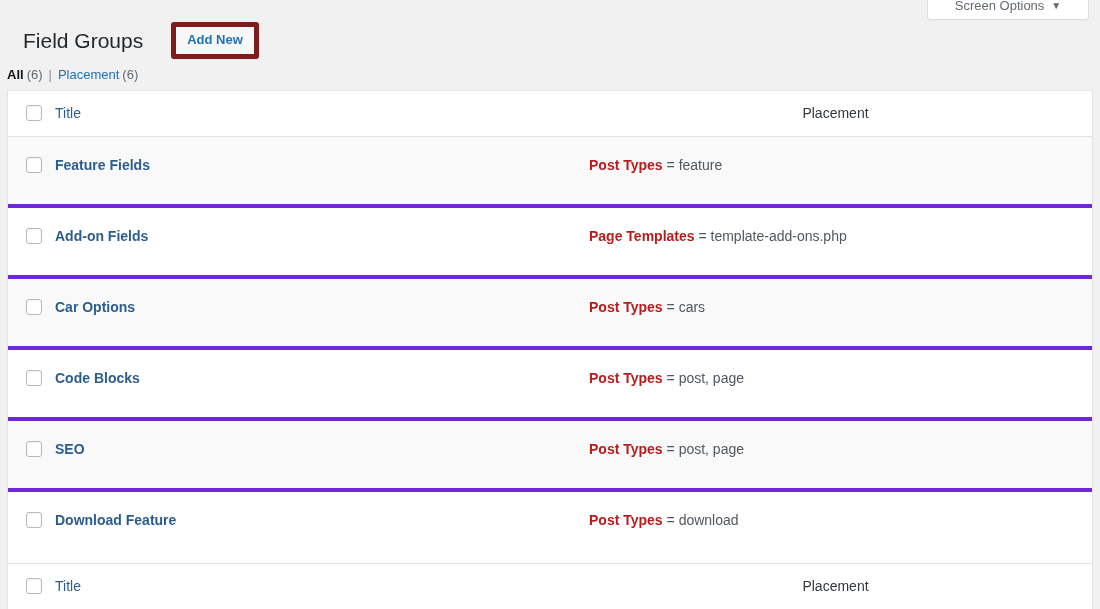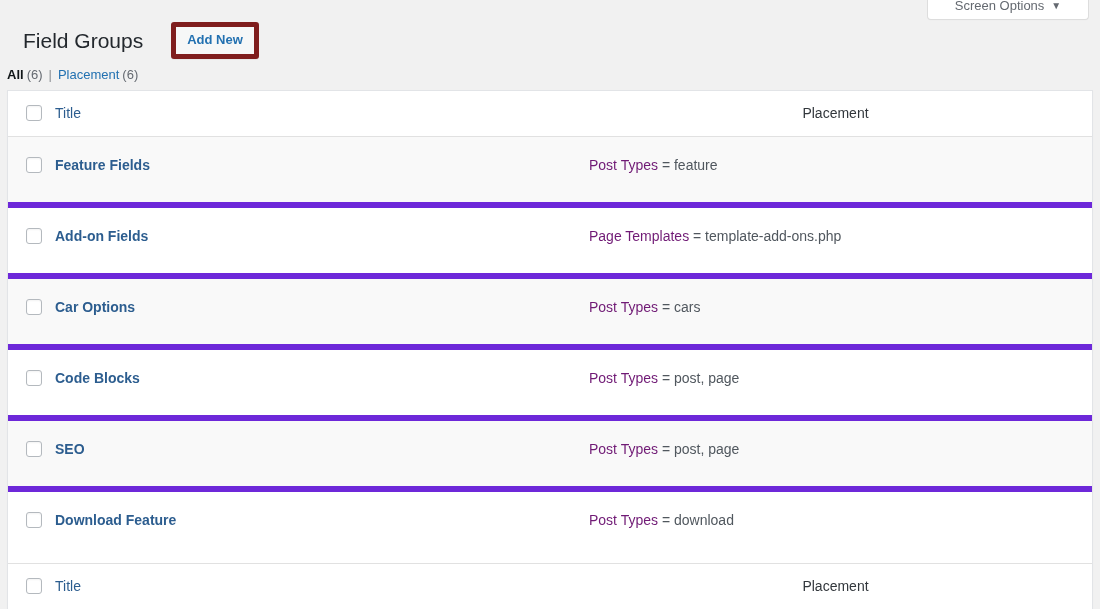--- a/index.html
+++ b/index.html
@@ -163,36 +163,36 @@
     cursor: pointer;
   }
   thead th.col-placement,
   tfoot th.col-placement { color: #32373c; text-align: center; }
 
   tbody td {
     height: 71px;
     padding: 19px 10px 10px 0;
     font-size: 14px;
     line-height: 18px;
-    border-bottom: 6px solid #6d28d9;
+    border-bottom: 4px solid #6d28d9;
   }
   tbody tr:last-child td { border-bottom: none; }
   tbody tr.alternate td { background: #f9f9f9; }
   tbody td.col-cb { padding-left: 18px; padding-top: 20px; }
 
   .row-title {
     color: #2c5d8f;
     font-weight: bold;
     font-size: 14px;
     text-decoration: none;
     cursor: pointer;
   }
   .placement-label {
-    font-weight: normal;
-    color: #701a75;
+    font-weight: bold;
+    color: #b91c1c;
   }
   .placement-eq { color: #50575e; }
   .placement-value { color: #50575e; }
 
   
   .cb-box {
     width: 16px;
     height: 16px;
     box-sizing: border-box;
     border: 1px solid #b4b9be;

